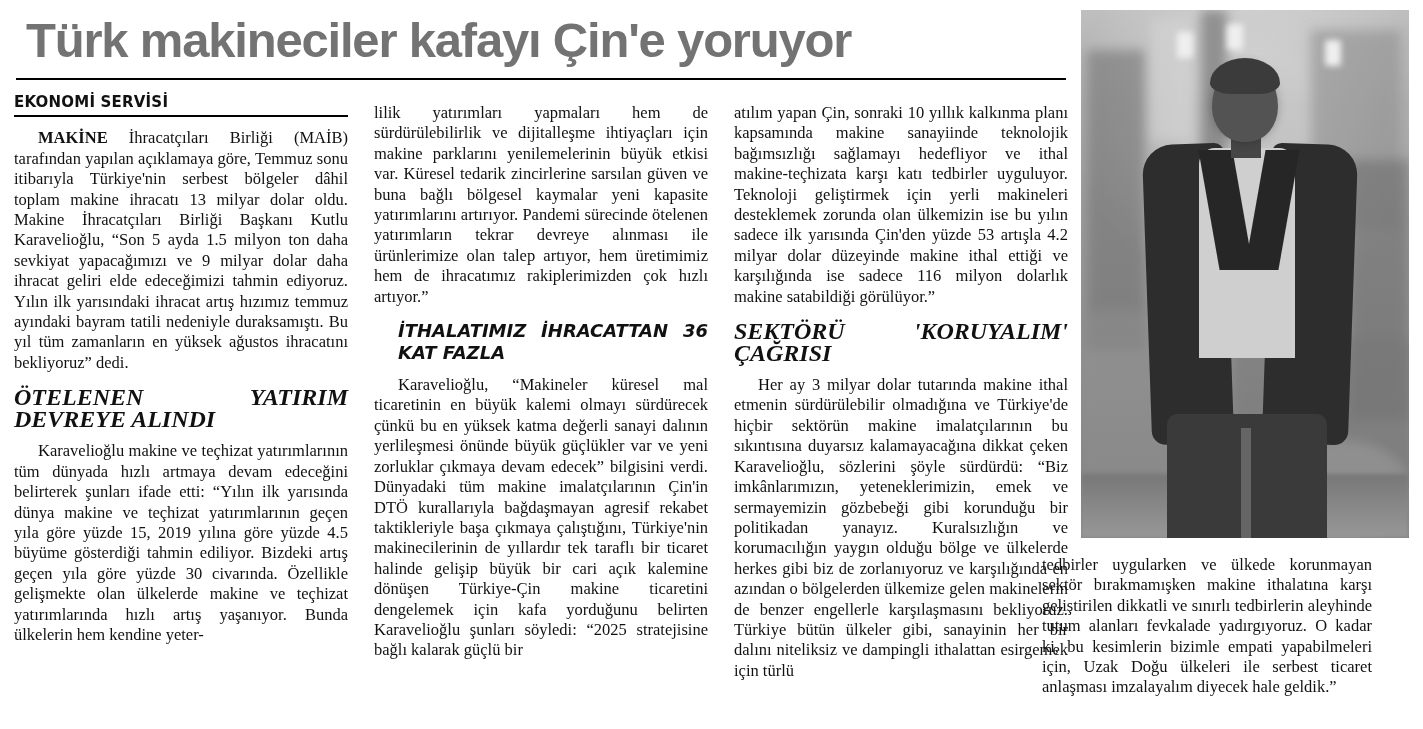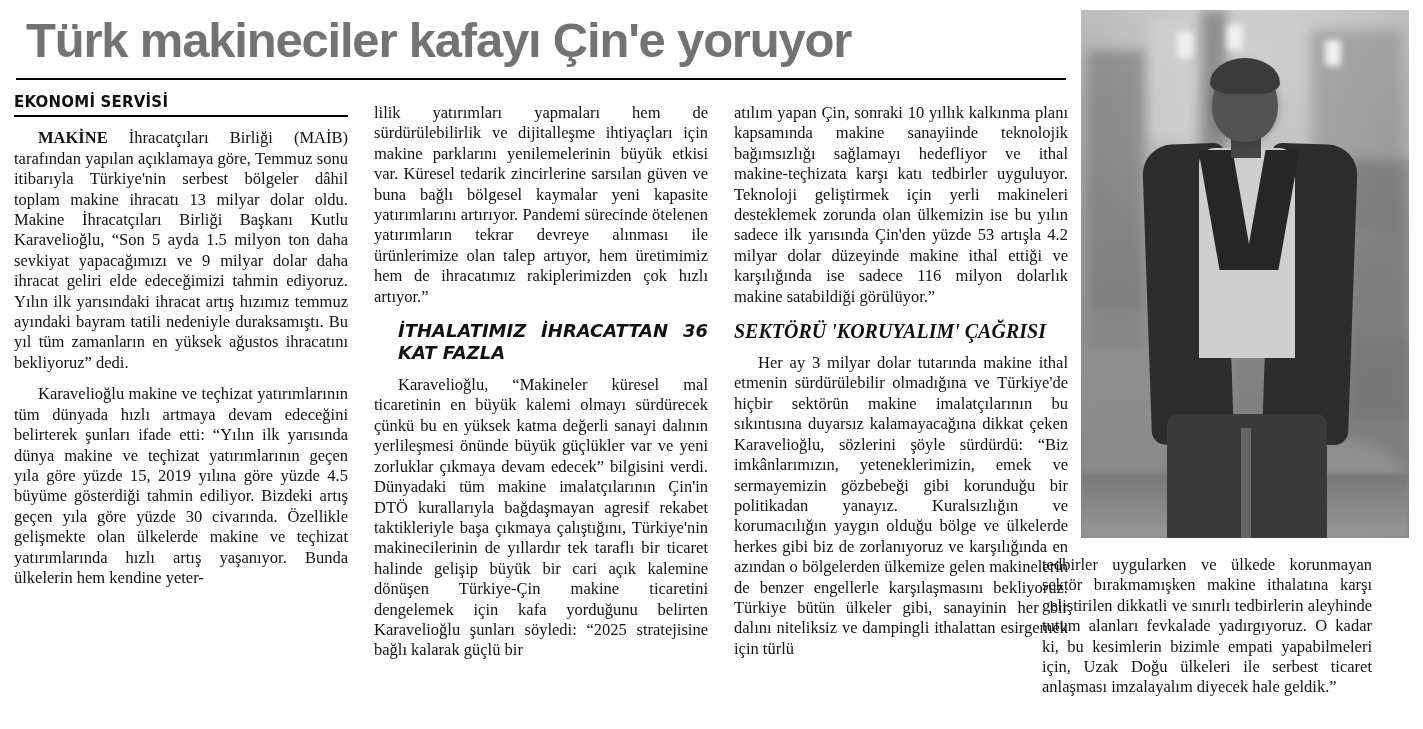--- a/index.html
+++ b/index.html
@@ -76,21 +76,21 @@
   p.body.first {
     text-indent: 24px;
   }
   .lead {
     font-weight: bold;
   }
   .subhead {
     font-family: "Liberation Serif", serif;
     font-style: italic;
     font-weight: bold;
-    font-size: 20px;
+    font-size: 24px;
     line-height: 22px;
     margin: 13px 0 8px 0;
   }
   .subhead.sans {
     font-family: "DejaVu Sans", sans-serif;
     font-style: italic;
     font-weight: bold;
     font-size: 18px;
     line-height: 22px;
     margin-left: 24px;
@@ -235,20 +235,21 @@
 
   <h1 class="headline">Türk makineciler kafayı Çin'e yoruyor</h1>
   <div class="rule"></div>
 
   <div class="columns">
 
     <div class="col">
       <div class="kicker">EKONOMİ SERVİSİ</div>
       <div class="kicker-rule"></div>
       <p class="body first"><span class="lead">MAKİNE</span><span> İhracatçıları Birliği (MAİB) tarafından yapılan açıklamaya göre, Temmuz sonu itibarıyla Türkiye'nin serbest bölgeler dâhil toplam makine ihracatı 13 milyar dolar oldu. Makine İhracatçıları Birliği Başkanı Kutlu Karavelioğlu, “Son 5 ayda 1.5 milyon ton daha sevkiyat yapacağımızı ve 9 milyar dolar daha ihracat geliri elde edeceğimizi tahmin ediyoruz. Yılın ilk yarısındaki ihracat artış hızımız temmuz ayındaki bayram tatili nedeniyle duraksamıştı. Bu yıl tüm zamanların en yüksek ağustos ihracatını bekliyoruz” dedi.</span></p>
+      <div class="subhead">ÖTELENEN YATIRIM DEVREYE ALINDI</div>
       <p class="body">Karavelioğlu makine ve teçhizat yatırımlarının tüm dünyada hızlı artmaya devam edeceğini belirterek şunları ifade etti: “Yılın ilk yarısında dünya makine ve teçhizat yatırımlarının geçen yıla göre yüzde 15, 2019 yılına göre yüzde 4.5 büyüme gösterdiği tahmin ediliyor. Bizdeki artış geçen yıla göre yüzde 30 civarında. Özellikle gelişmekte olan ülkelerde makine ve teçhizat yatırımlarında hızlı artış yaşanıyor. Bunda ülkelerin hem kendine yeter-</p>
     </div>
 
     <div class="col">
       <p class="body" style="text-indent:0">lilik yatırımları yapmaları hem de sürdürülebilirlik ve dijitalleşme ihtiyaçları için makine parklarını yenilemelerinin büyük etkisi var. Küresel tedarik zincirlerine sarsılan güven ve buna bağlı bölgesel kaymalar yeni kapasite yatırımlarını artırıyor. Pandemi sürecinde ötelenen yatırımların tekrar devreye alınması ile ürünlerimize olan talep artıyor, hem üretimimiz hem de ihracatımız rakiplerimizden çok hızlı artıyor.”</p>
       <div class="subhead sans">İTHALATIMIZ İHRACATTAN 36 KAT FAZLA</div>
       <p class="body">Karavelioğlu, “Makineler küresel mal ticaretinin en büyük kalemi olmayı sürdürecek çünkü bu en yüksek katma değerli sanayi dalının yerlileşmesi önünde büyük güçlükler var ve yeni zorluklar çıkmaya devam edecek” bilgisini verdi. Dünyadaki tüm makine imalatçılarının Çin'in DTÖ kurallarıyla bağdaşmayan agresif rekabet taktikleriyle başa çıkmaya çalıştığını, Türkiye'nin makinecilerinin de yıllardır tek taraflı bir ticaret halinde gelişip büyük bir cari açık kalemine dönüşen Türkiye-Çin makine ticaretini dengelemek için kafa yorduğunu belirten Karavelioğlu şunları söyledi: “2025 stratejisine bağlı kalarak güçlü bir</p>
     </div>
 
     <div class="col">

